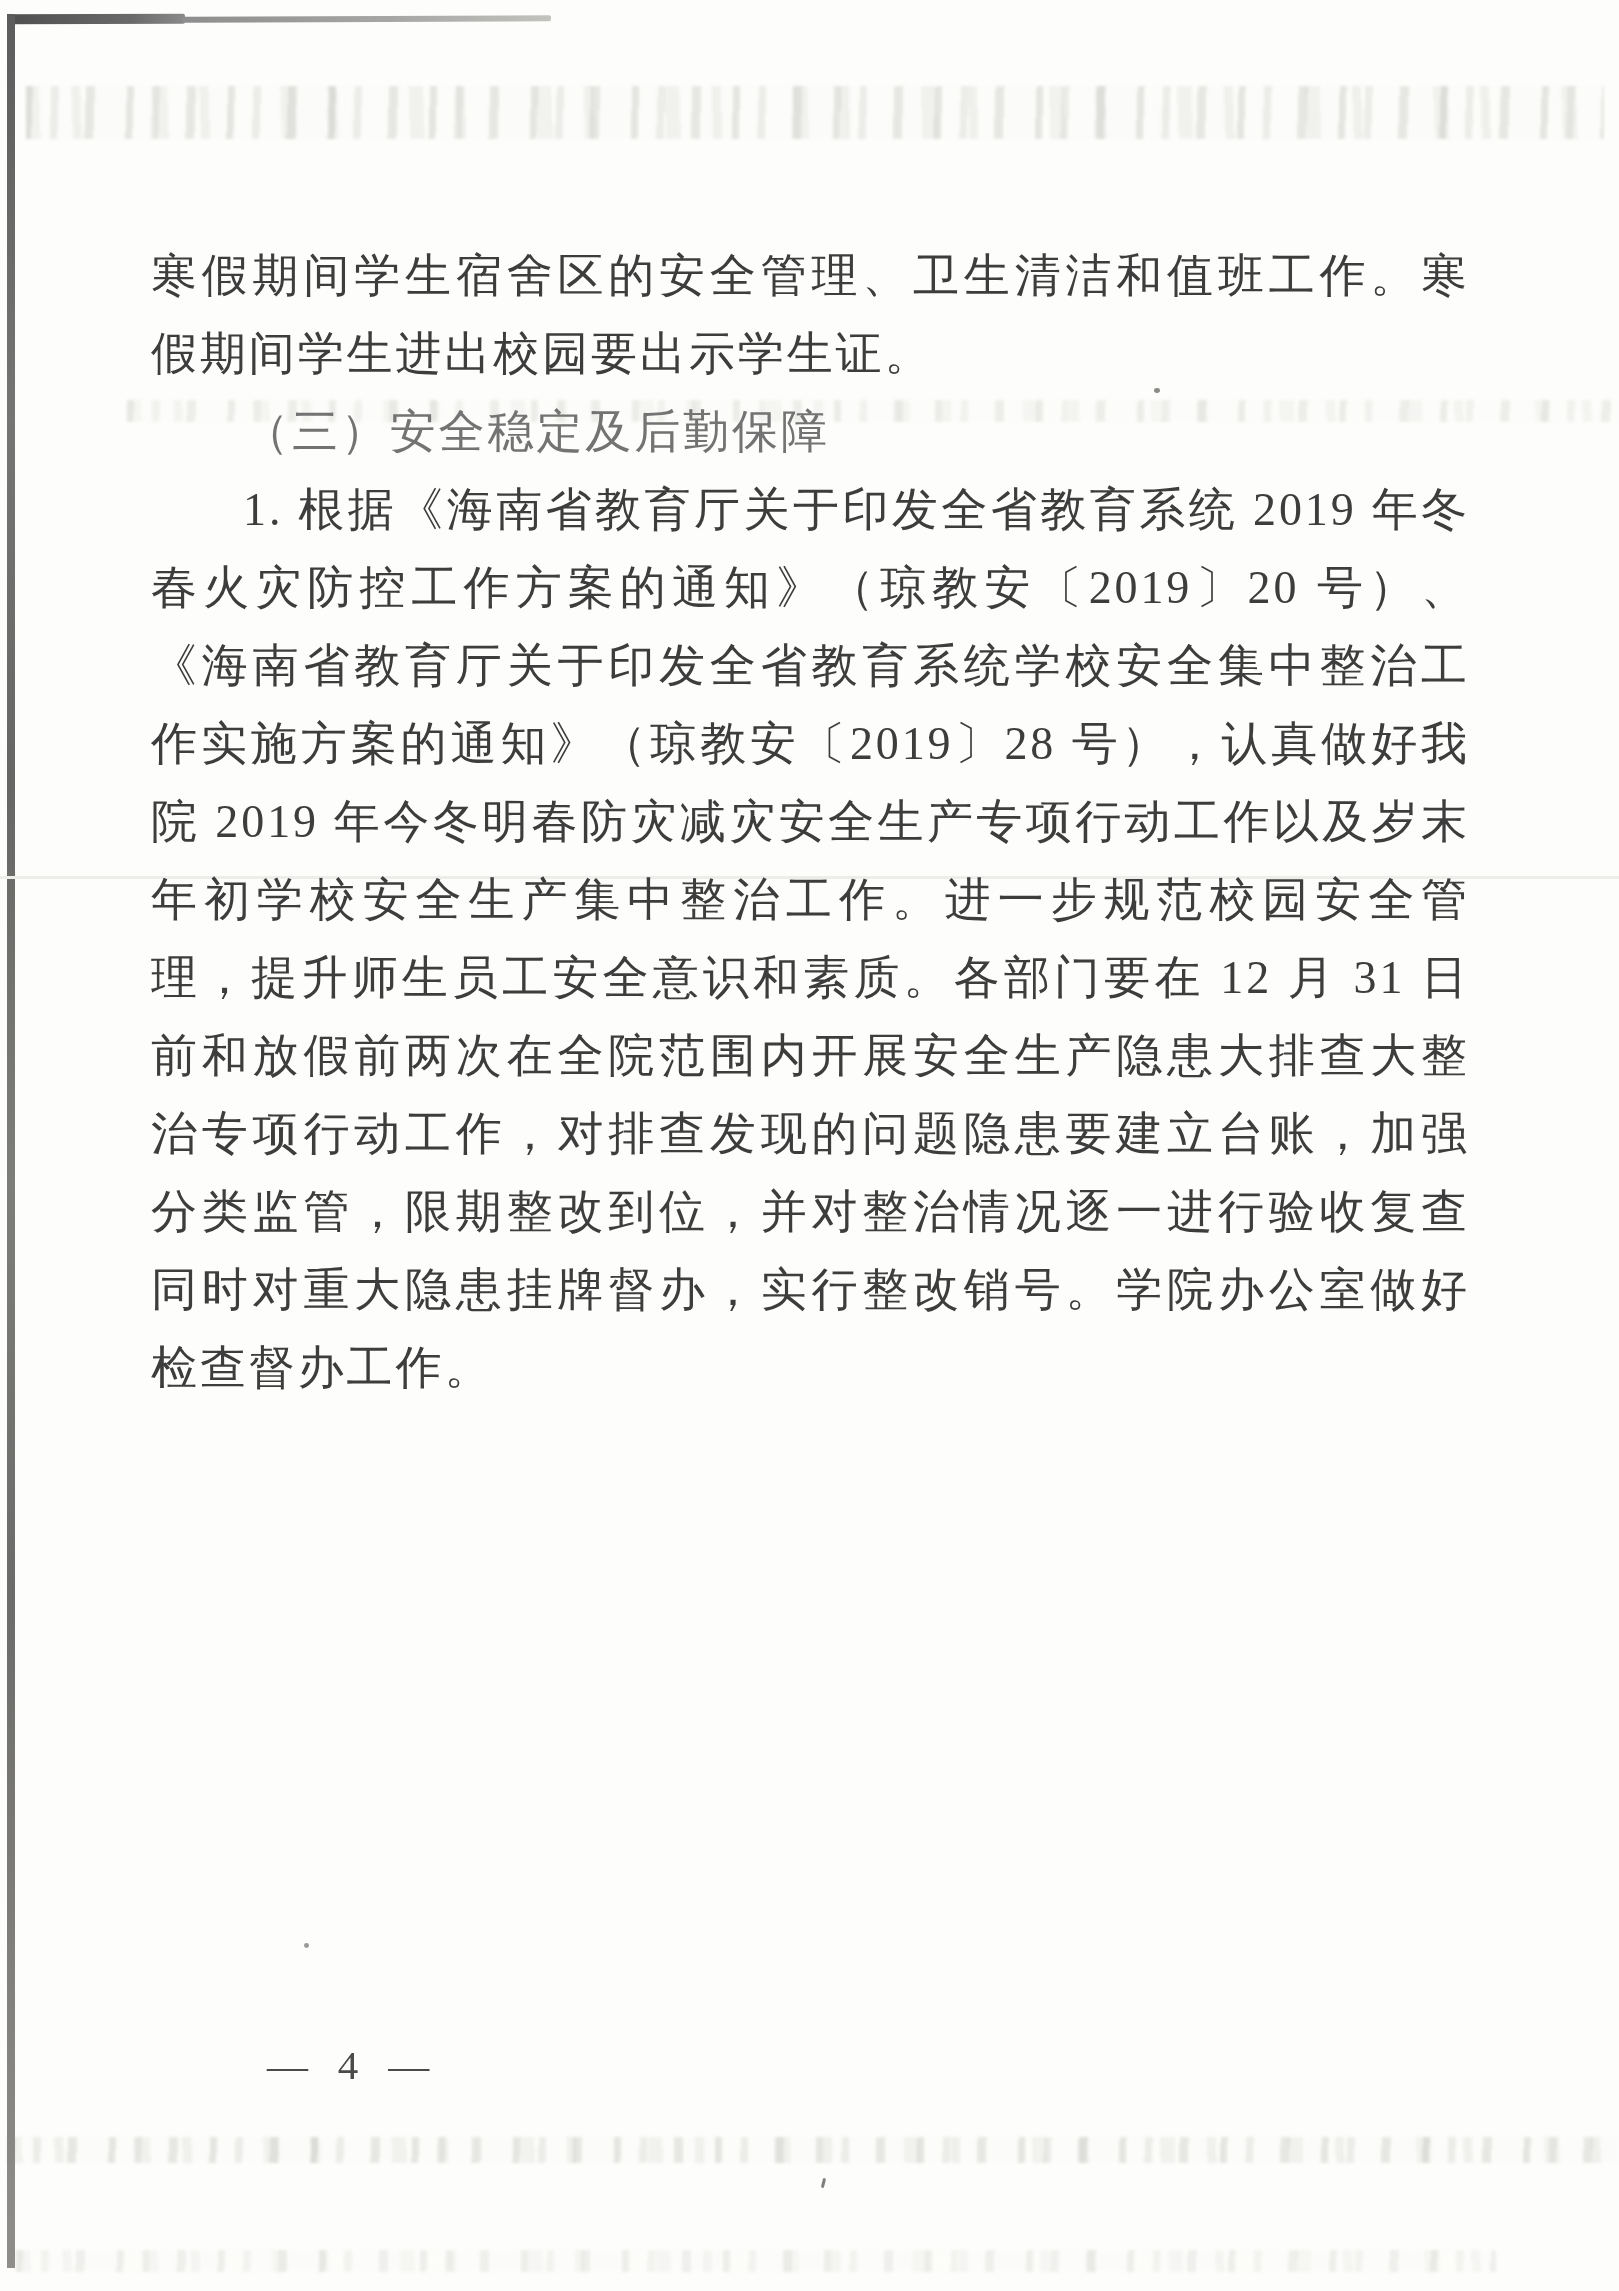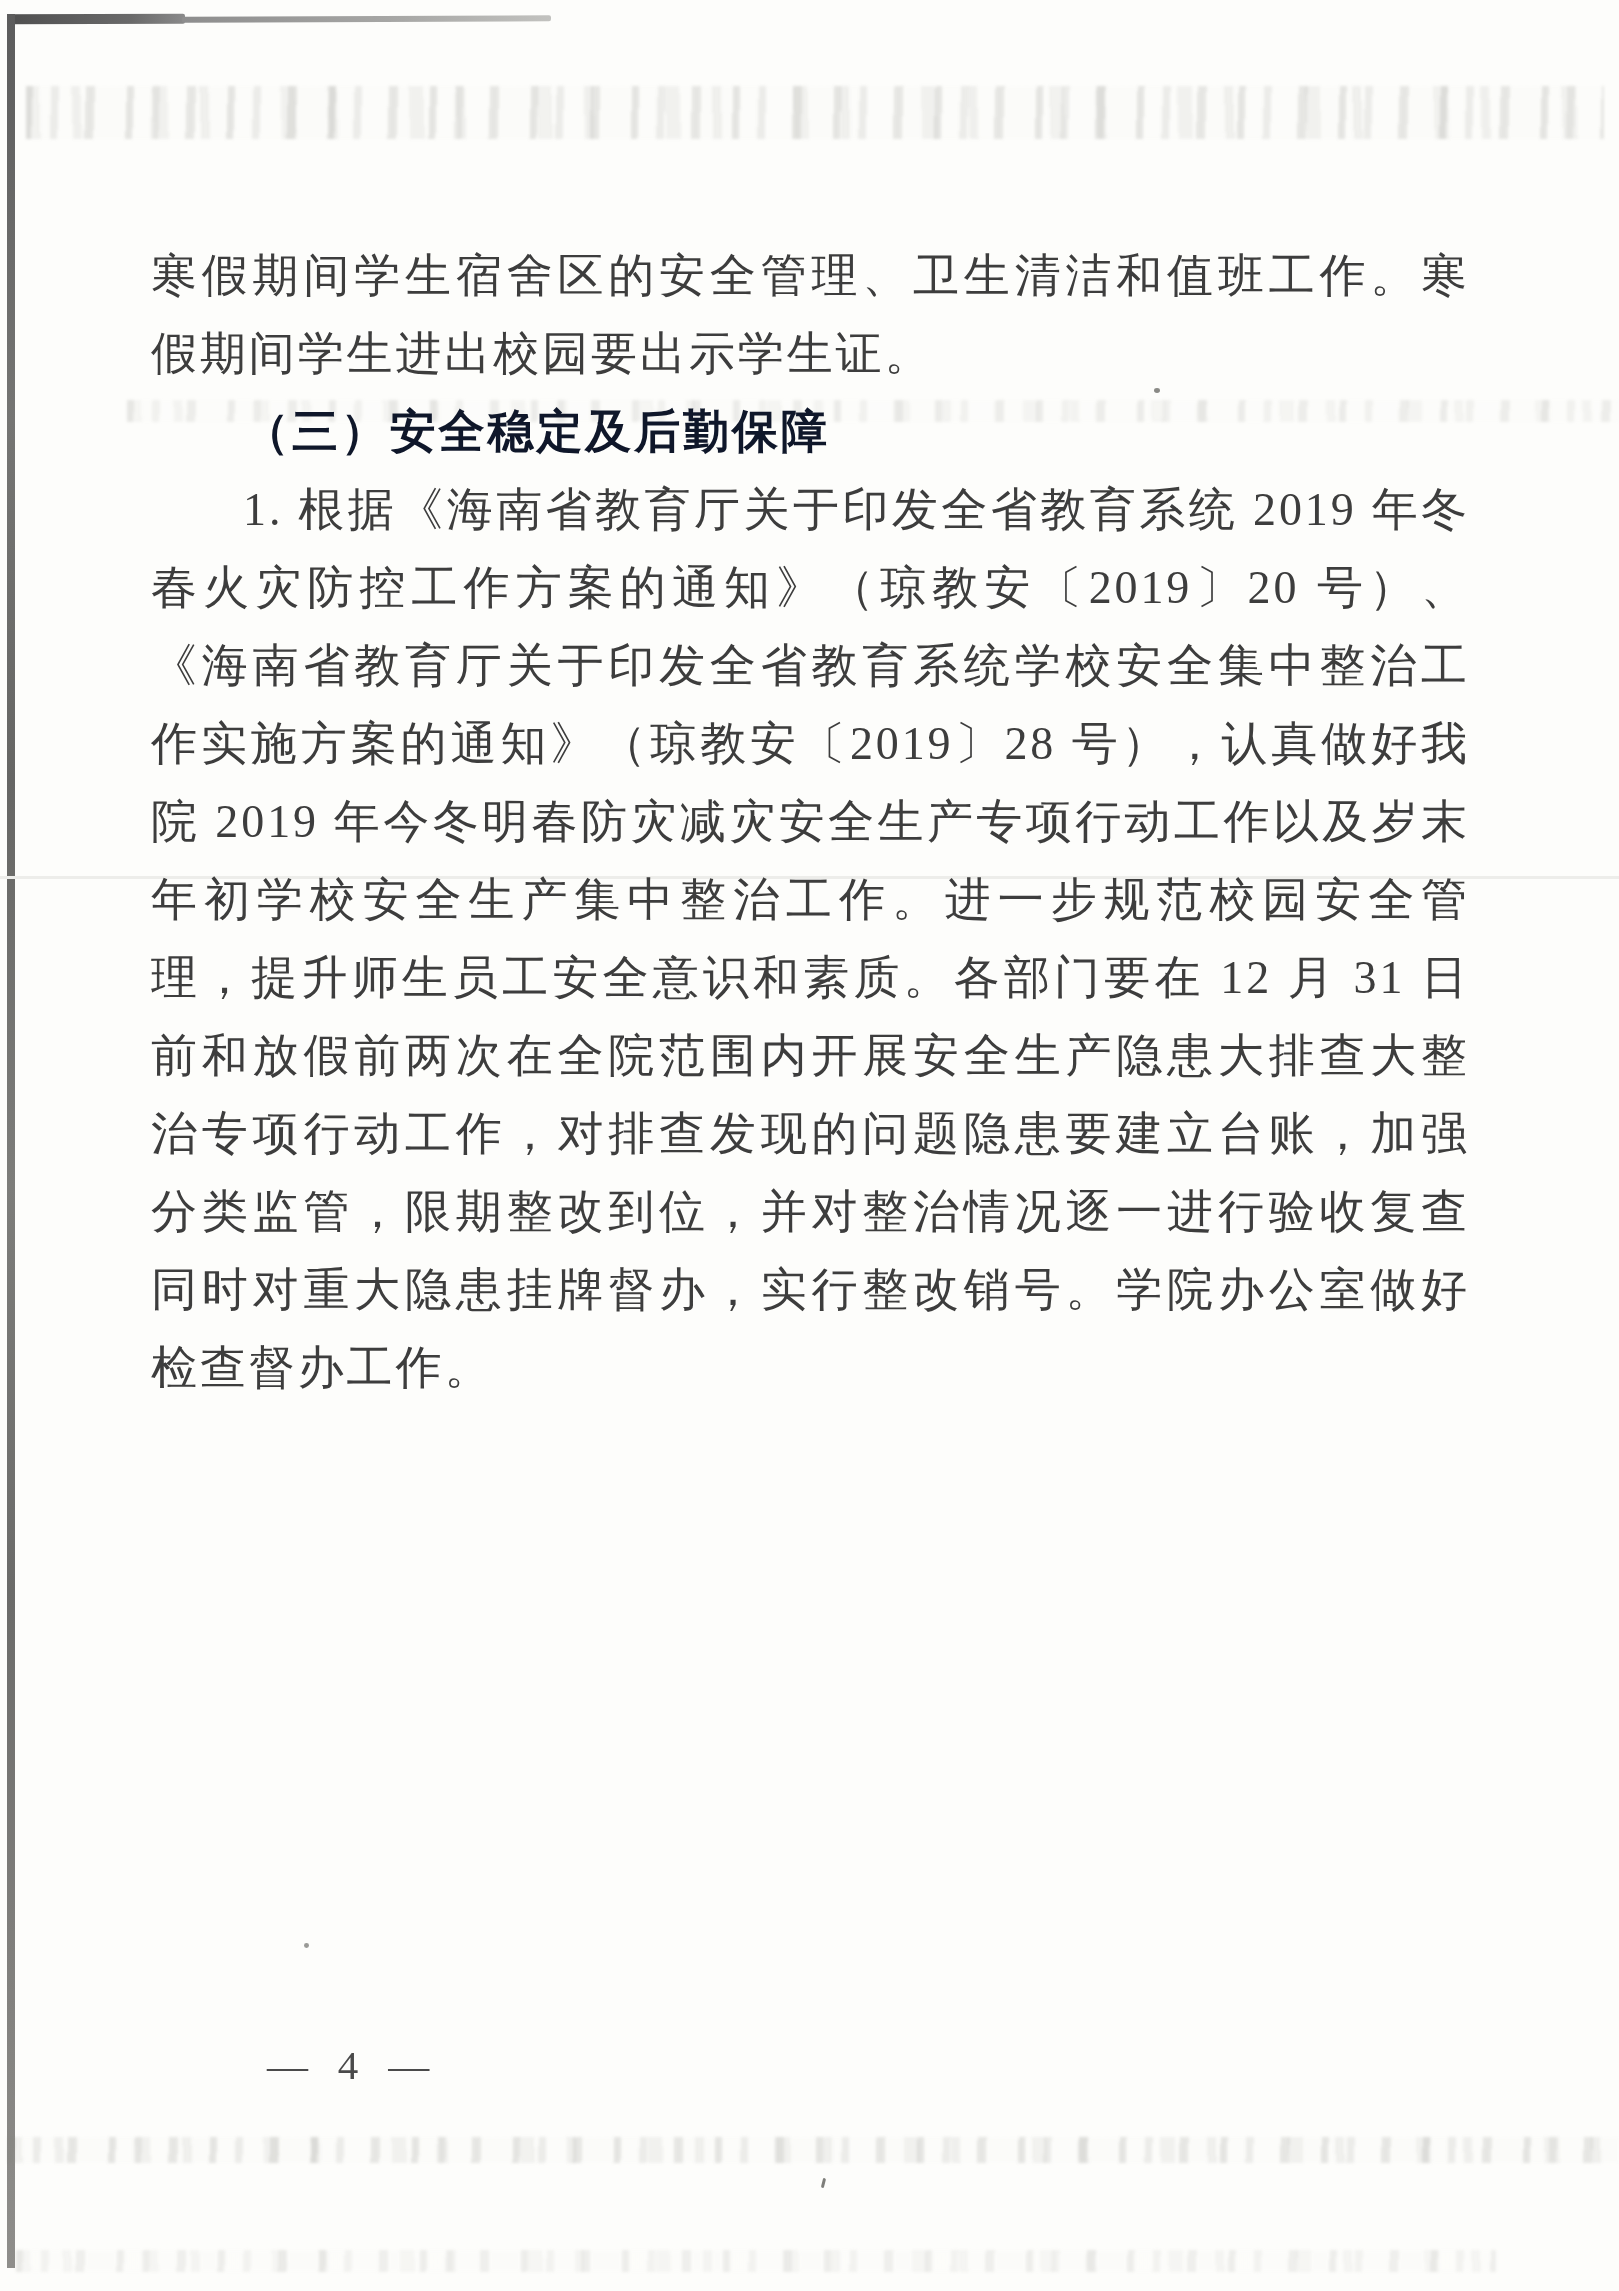--- a/index.html
+++ b/index.html
@@ -63,22 +63,22 @@
     left: 151px; top: 237px; width: 1319px;
     color: #3d3d3d;
     font-size: 46px;
     line-height: 78px;
     letter-spacing: 2.9px;
     text-align: justify;
   }
   .para { margin: 0; text-indent: 2em; }
   .para.no-indent { text-indent: 0; }
   .para.heading {
-    font-weight: bold;
-    color: #0f172a;
+    font-weight: normal;
+    color: #737373;
     text-align: left;
   }
   .page-number {
     position: absolute;
     left: 267px; top: 2041px;
     font-size: 41px;
     color: #4a4a4a;
     letter-spacing: 9.8px;
     white-space: nowrap;
   }

